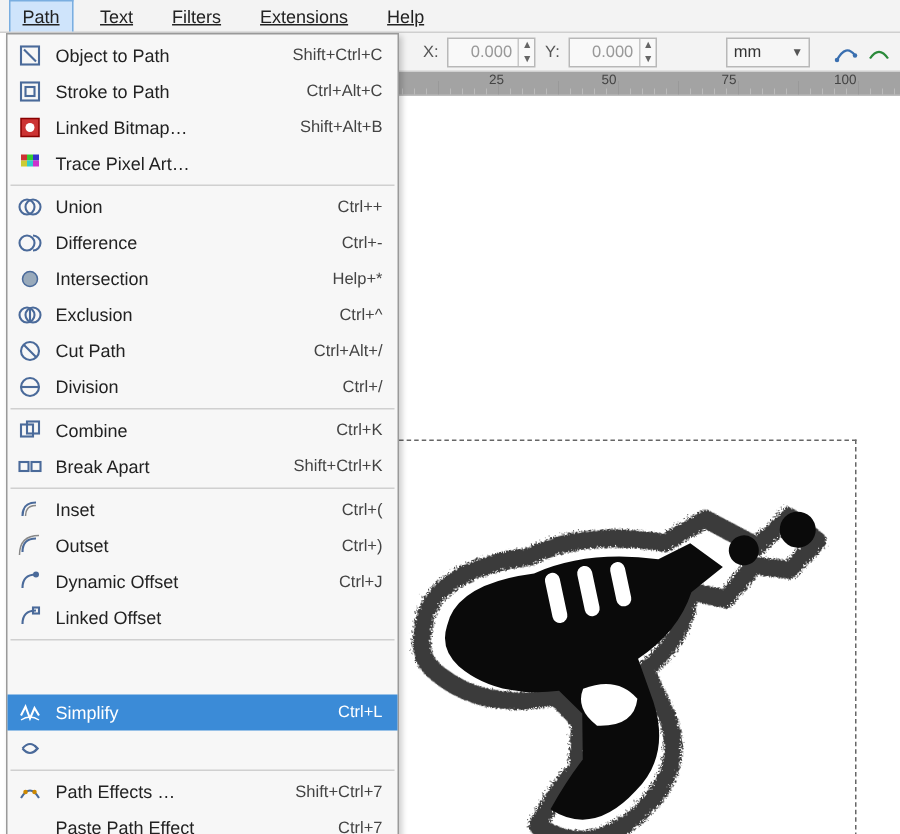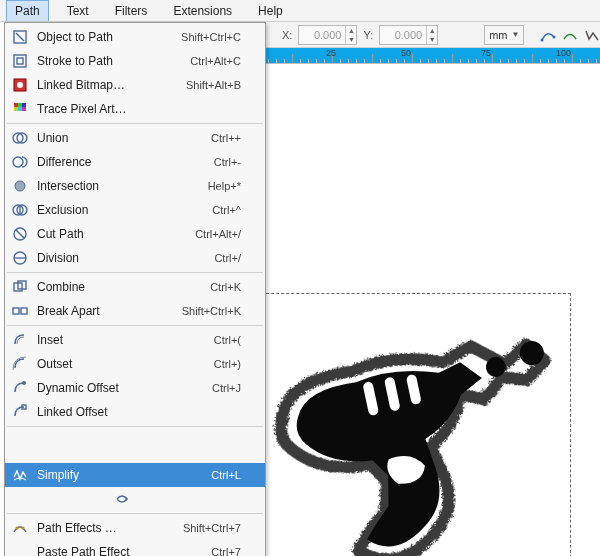--- a/index.html
+++ b/index.html
@@ -22,20 +22,21 @@
     border-bottom: 1px solid #cfcfcf;
     padding-left: 6px;
     gap: 10px;
   }
   .menubar .menuitem {
     display: flex;
     align-items: center;
     padding: 0 8px;
     font-size: 12px;
     color: #222;
+    text-decoration: underline;
   }
   .menubar .menuitem.open {
     background: #cfe4fb;
     border: 1px solid #7aaee0;
     border-bottom: none;
   }
   
   .toolbar {
     position: absolute;
     top: 22px;
@@ -65,46 +66,45 @@
     color: #999; font-size: 11px;
   }
   .toolbar .spin .arrows {
     width: 11px; display: flex; flex-direction: column; border-left: 1px solid #c8c8c8;
   }
   .toolbar .spin .arrows span {
     height: 9px; font-size: 7px; line-height: 9px; text-align: center; color: #666;
   }
   .toolbar .unit {
     display: flex; align-items: center; border: 1px solid #b8b8b8;
-    background: #f6f6f6; height: 20px; padding: 0 4px; gap: 4px;
+    background: #f6f6f6; height: 20px; padding: 0 4px; gap: 20px;
     font-size: 11px; color: #333; margin-left: 40px;
   }
   .toolbar .unit .chev { font-size: 8px; color: #555; }
   .toolbar .ticon { width: 18px; height: 18px; display: flex; align-items: center; justify-content: center; }
   
   .dropdown {
     position: absolute;
     top: 22px;
     left: 4px;
     width: 262px;
     background: #f7f7f7;
     border: 1px solid #9a9a9a;
     box-shadow: 2px 2px 4px rgba(0,0,0,0.2);
     padding: 2px 0;
     z-index: 10;
   }
   .dropdown .mi {
     display: flex;
     align-items: center;
     height: 24px;
-    padding: 0 24px 0 6px;
+    padding: 0 10px 0 6px;
     gap: 8px;
     font-size: 12px;
     color: #222;
-    justify-content: center;
   }
   .dropdown .mi .icon {
     width: 18px; height: 18px; display: flex; align-items: center; justify-content: center;
     flex-shrink: 0;
   }
   .dropdown .mi .label { flex: 1; }
   .dropdown .mi .accel { color: #444; font-size: 11px; }
   .dropdown .mi.hl {
     background: #3b8bd7;
     color: #fff;
@@ -117,21 +117,21 @@
     height: 1px; margin: 2px 2px;
     background: #d0d0d0;
   }
   
   .ruler {
     position: absolute;
     top: 48px;
     left: 266px;
     right: 0;
     height: 16px;
-    background: #0ea5e9;
+    background: #a3a3a3;
     border-bottom: 1px solid #bdbdbd;
     overflow: hidden;
     padding-left: 25px;
   }
   .ruler .ticks {
     position: absolute; left: 0; right: 0; top: 0; height: 16px;
     background-image:
       linear-gradient(to right, #999 1px, transparent 1px),
       linear-gradient(to right, #bbb 1px, transparent 1px);
     background-size: 40px 16px, 8px 16px;

